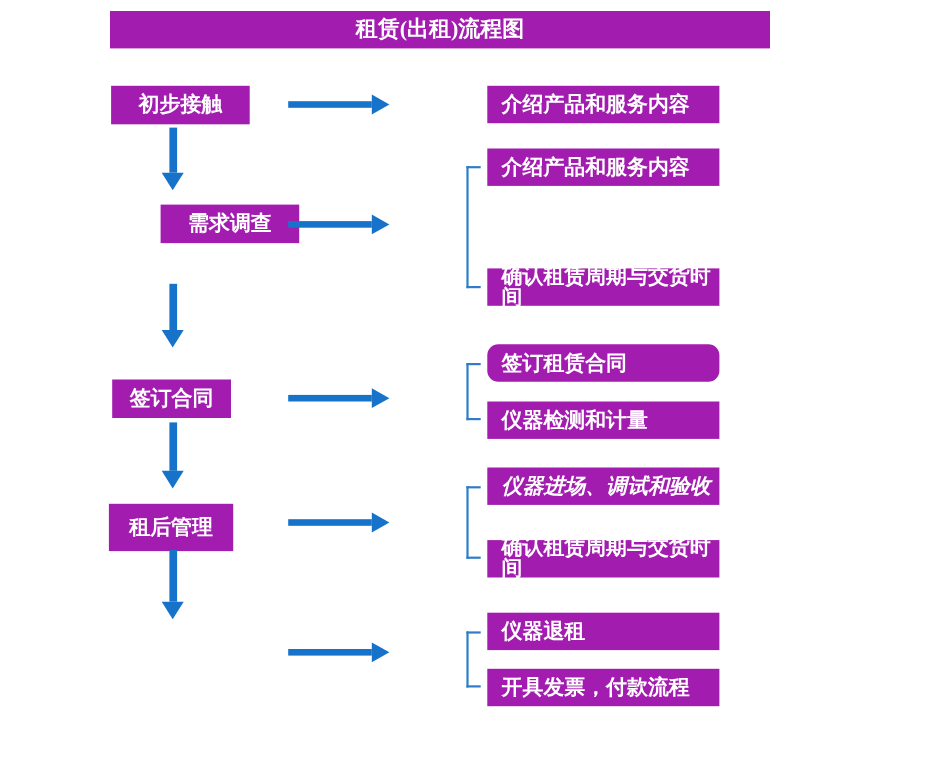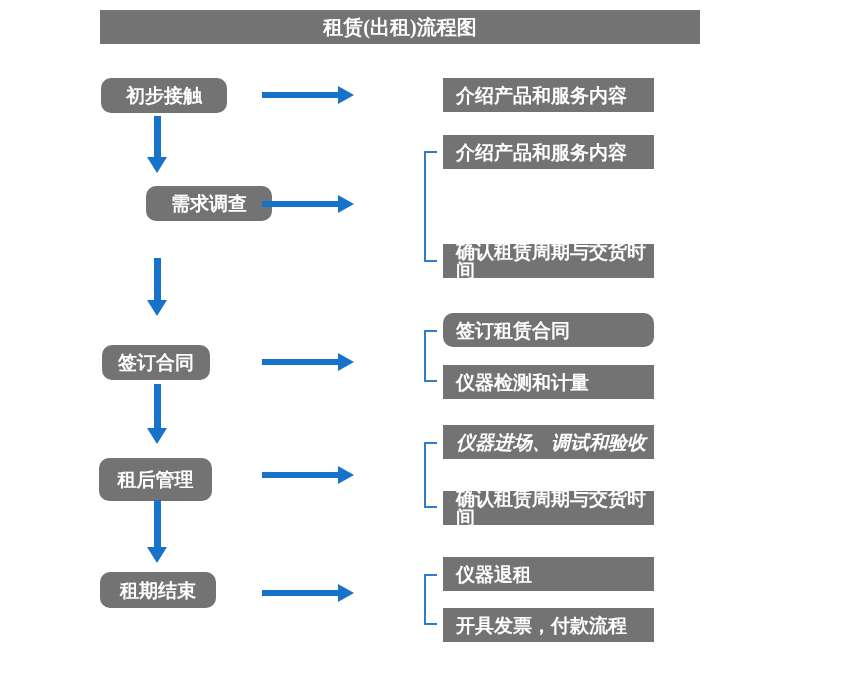--- a/index.html
+++ b/index.html
@@ -1,27 +1,27 @@
 <!DOCTYPE html>
 <html><head>
 <meta charset="utf-8">
 <style>
   html,body{margin:0;padding:0;background:#ffffff;}
   #stage{
     position:relative;width:844px;height:688px;background:#ffffff;overflow:hidden;
     font-family:"Liberation Serif","DejaVu Serif",serif;
   }
   .bluebox{
-    position:absolute;background:#737373;color:#ffffff;
+    position:absolute;background:#a21caf;color:#ffffff;
     font-weight:bold;font-size:19px;line-height:1;
     display:flex;align-items:center;box-sizing:border-box;
   }
   .titlebar{left:100px;top:10px;width:600px;height:34px;justify-content:center;font-size:20px;}
   
-  .stepbox{justify-content:center;border-radius:10px;}
+  .stepbox{justify-content:center;}
   .s1{left:101px;top:78px;width:126px;height:35px;}
   .s2{left:101px;top:186px;width:126px;height:35px;margin-left:45px;}
   .s3{left:102px;top:345px;width:108px;height:35px;}
   .s4{left:99px; top:458px;width:113px;height:43px;}
   .s5{left:100px;top:572px;width:116px;height:36px;}
   
   .detailbox{left:443px;width:211px;height:34px;padding-left:13px;justify-content:flex-start;}
   .d1{top:78px;}  .d2{top:135px;} .d3{top:187px;} .d4{top:244px;}
   .d5{top:313px;border-radius:10px;} .d6{top:365px;} .d7{top:425px;font-style:italic;} .d8{top:491px;}
   .d9{top:557px;} .d10{top:608px;}
@@ -52,21 +52,20 @@
 <body>
 
 <div id="stage">
 
   <div class="bluebox titlebar">租赁(出租)流程图</div>
 
   <div class="bluebox stepbox s1">初步接触</div>
   <div class="bluebox stepbox s2">需求调查</div>
   <div class="bluebox stepbox s3">签订合同</div>
   <div class="bluebox stepbox s4">租后管理</div>
-  <div class="bluebox stepbox s5">租期结束</div>
 
   <div class="varrow va1">
       <div class="shaft"></div>
       <div class="head"></div>
     </div>
   <div class="varrow va2">
       <div class="shaft"></div>
       <div class="head"></div>
     </div>
   <div class="varrow va3">

